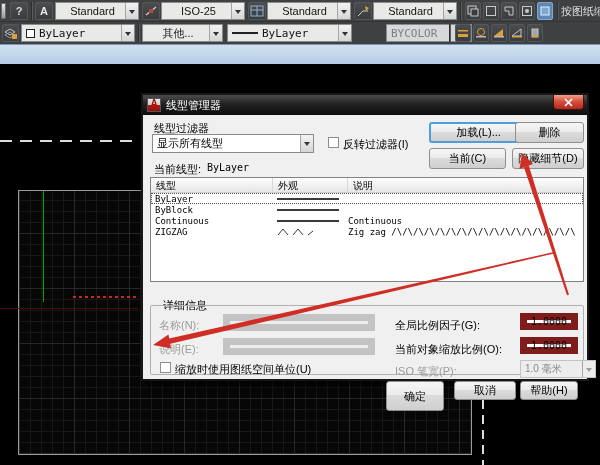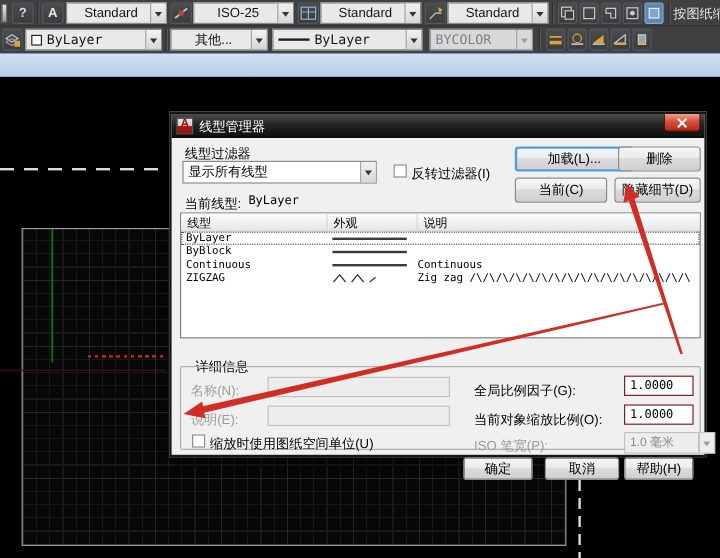--- a/index.html
+++ b/index.html
@@ -17,21 +17,21 @@
              background:linear-gradient(#4a4c4e,#3a3c3e); display:flex; align-items:center; justify-content:center;
              color:#d8d8d8; font-size:11px; font-weight:bold; }
   .sep { width:2px; height:18px; top:2px; background:#2c2e30; border-right:1px solid #5a5c5e; }
   .combo { height:18px; top:2px; background:#e9e9e7; border:1px solid #8b8b8b; display:flex; align-items:center;
            font-size:11px; color:#141414; padding-left:4px; }
   .combo .ctext { flex:1; white-space:nowrap; overflow:hidden; }
   .combo .center { text-align:center; }
   .arrbox { width:13px; height:100%; border-left:1px solid #a5a5a5; display:flex; align-items:center; justify-content:center;
             background:linear-gradient(#f2f2f2,#d6d6d6); flex:none; }
   .arr { width:0; height:0; border:3px solid transparent; border-top:4px solid #333; margin-top:4px; }
-  .combo.disabled { background:#d7d8d9; color:#7d8184; }
+  .combo.disabled { background:#d7d8d9; color:#7d8184;margin-left:28px; }
   .combo.disabled .arrbox { background:#d7d8d9; }
   .combo.disabled .arr { border-top-color:#9a9ea1; }
   .swatch { width:9px; height:9px; background:#fff; border:1px solid #222; margin-right:4px; flex:none; }
   .lsample { width:26px; border-top:2px solid #222; margin-right:4px; flex:none; }
   .papertext { top:4px; color:#e2e2e2; font-size:11px; white-space:nowrap; overflow:hidden; width:39px; }
   .mono { font-family:"DejaVu Sans Mono", monospace; }
 
   
   .blueband { position:absolute; left:0; top:44px; width:600px; height:20px;
               background:linear-gradient(#d2e1f1,#b5cce5); border-top:1px solid #7e97b5; }
@@ -65,21 +65,21 @@
   .closebtn { position:absolute; right:3px; top:0; width:31px; height:15px; border:1px solid #4e0f08; border-top:none;
               border-radius:0 0 4px 4px; background:linear-gradient(#f0a08c,#d8503e 45%,#b02a1a);
               display:flex; align-items:center; justify-content:center; }
   .dbody { position:relative; width:100%; height:264px; font-size:11px; color:#000; }
   .lbl { position:absolute; white-space:nowrap; }
   .lbl.dis { color:#9b9b9b; }
   .btn { position:absolute; background:linear-gradient(#f6f6f6,#ebebeb 45%,#dcdcdc 46%,#cfcfcf);
          border:1px solid #8e8e8e; border-radius:3px; font-size:11px; display:flex; align-items:center;
          justify-content:center; color:#000; }
   .btn.focus { border:2px solid #4d9ee0; }
-  .field { position:absolute; border:1px solid #7f1d1d; background:#fff; font-size:10px;
+  .field { position:absolute; border:7px solid #7f1d1d; background:#fff; font-size:10px;
            display:flex; align-items:center; padding-left:4px; }
   .field.dis { background:#ededed; border-color:#c3c3c3; color:#8a8a8a; }
   .cb { position:absolute; width:11px; height:11px; background:#fff; border:1px solid #8e8e8e; }
   .dcombo { position:absolute; height:19px; background:#fff; border:1px solid #8b8b8b; display:flex;
             align-items:center; padding-left:4px; font-size:11px; }
   .dcombo.dis { background:#ededed; color:#8a8a8a; border-color:#c3c3c3; }
 
   
   .list { position:absolute; left:7px; top:62px; width:434px; height:105px; background:#fff; border:1px solid #828282; }
   .lhead { display:flex; height:15px; background:linear-gradient(#fdfdfd,#e6e6e6); border-bottom:1px solid #cfcfcf; }
@@ -372,21 +372,21 @@
         </div>
 
       <span class="lbl dis" style="left:252px;top:249px">ISO 笔宽(P):</span>
       <div class="dcombo dis" style="left:377px;top:245px;width:76px;height:18px">
         <span style="flex:1;font-size:10px">1.0 毫米</span>
         <span class="arrbox" style="height:16px;background:#ededed">
             <span class="arr" style="border-top-color:#9a9ea1"></span>
           </span>
       </div>
 
-      <div class="btn" style="left:243px;top:266px;width:58px;height:19px">
+      <div class="btn" style="left:243px;top:266px;width:58px;height:30px">
           <span>确定</span>
         </div>
       <div class="btn" style="left:311px;top:266px;width:62px;height:19px">
           <span>取消</span>
         </div>
       <div class="btn" style="left:377px;top:266px;width:58px;height:19px">
           <span>帮助(H)</span>
         </div>
     </div>
   </div>

